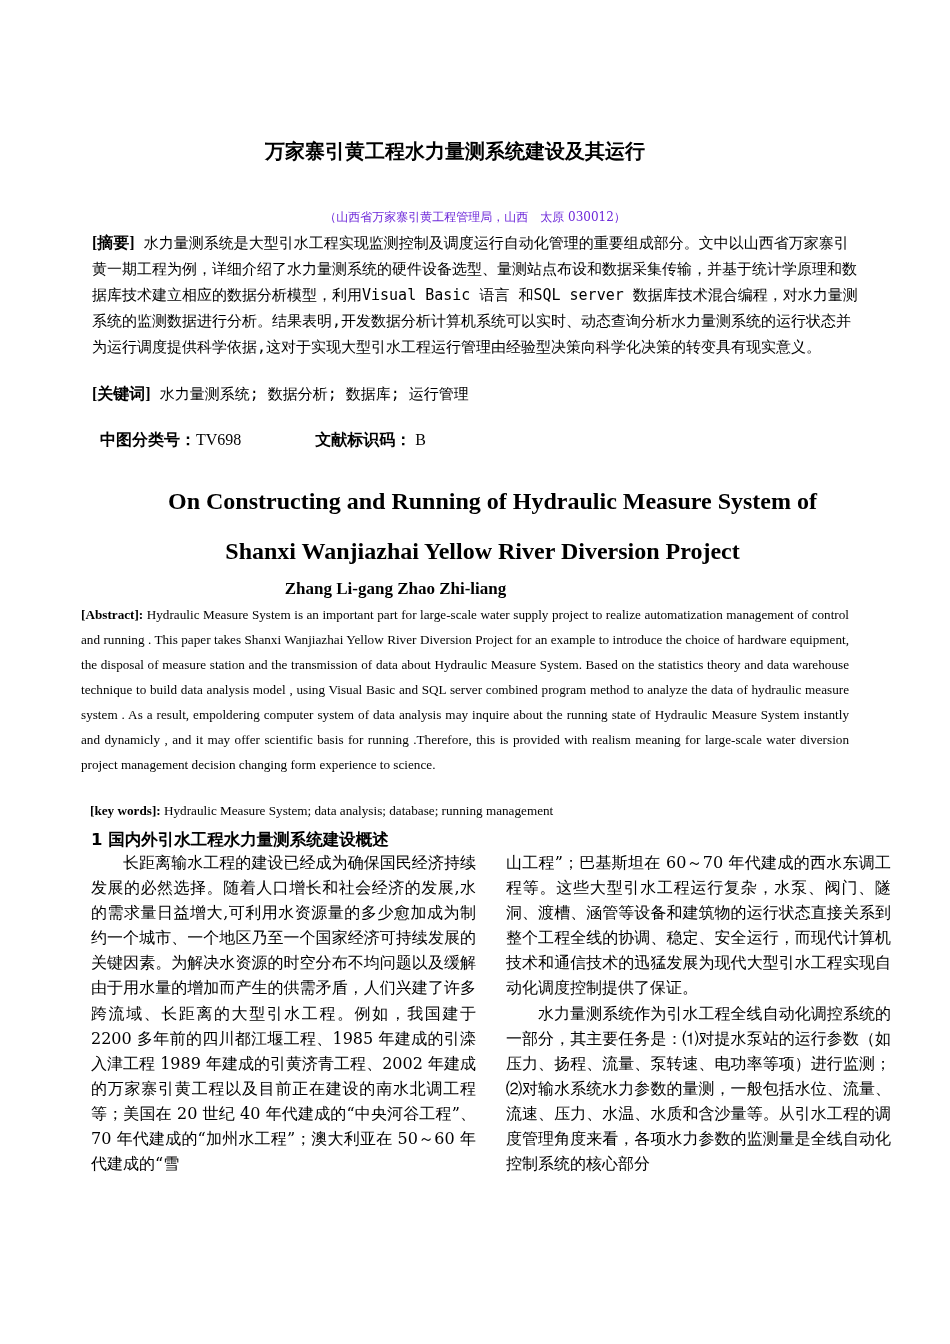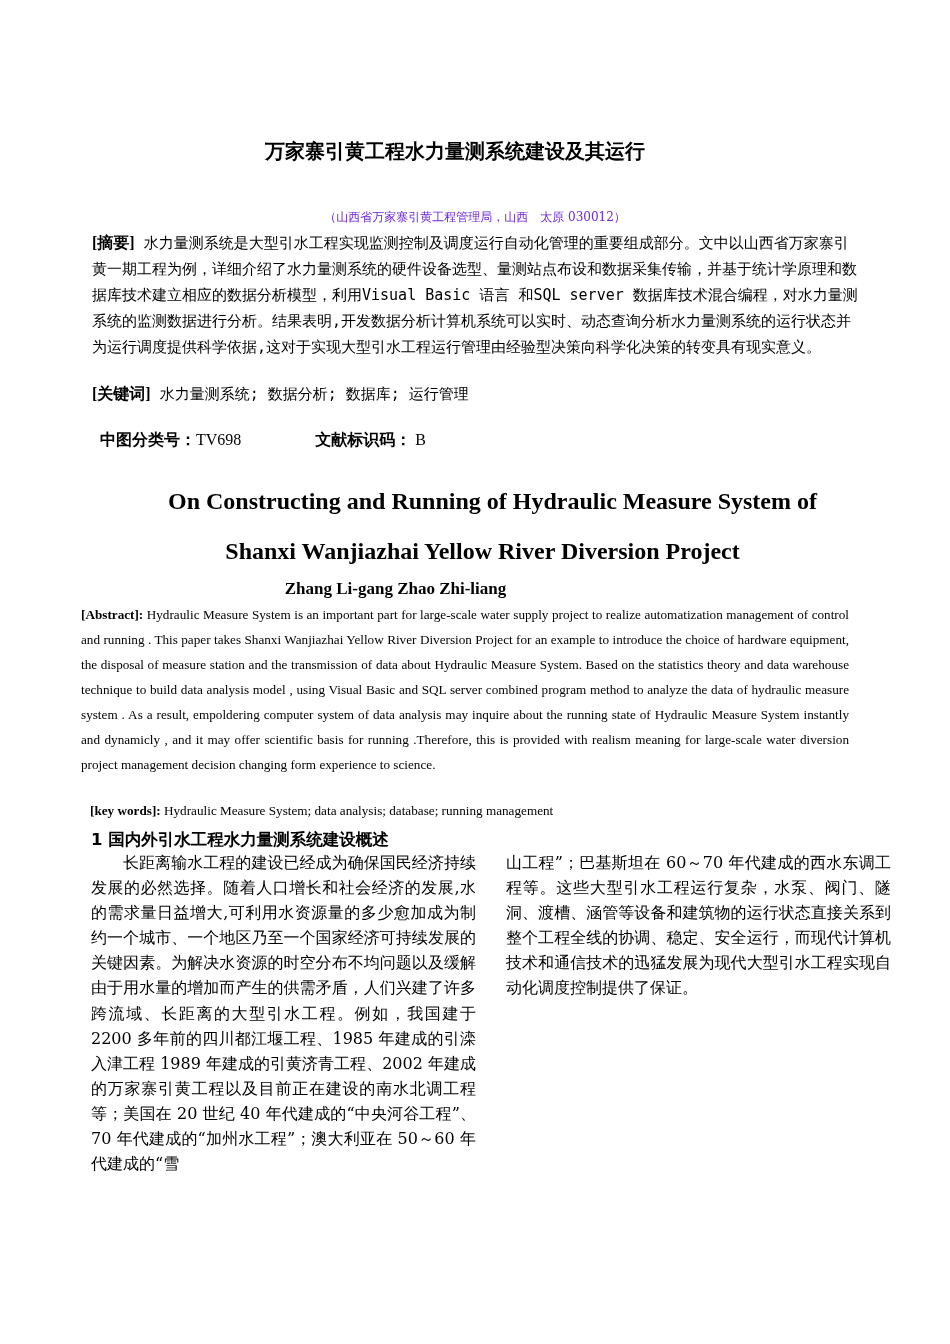--- a/index.html
+++ b/index.html
@@ -75,15 +75,16 @@
   </div>
 
   <div class="sec-heading">1 国内外引水工程水力量测系统建设概述</div>
 
   <div class="col left">
     <p class="indent">长距离输水工程的建设已经成为确保国民经济持续发展的必然选择。随着人口增长和社会经济的发展,水的需求量日益增大,可利用水资源量的多少愈加成为制约一个城市、一个地区乃至一个国家经济可持续发展的关键因素。为解决水资源的时空分布不均问题以及缓解由于用水量的增加而产生的供需矛盾，人们兴建了许多跨流域、长距离的大型引水工程。例如，我国建于 2200 多年前的四川都江堰工程、1985 年建成的引滦入津工程 1989 年建成的引黄济青工程、2002 年建成的万家寨引黄工程以及目前正在建设的南水北调工程等；美国在 20 世纪 40 年代建成的“中央河谷工程”、70 年代建成的“加州水工程”；澳大利亚在 50～60 年代建成的“雪</p>
   </div>
 
   <div class="col right">
     <p>山工程”；巴基斯坦在 60～70 年代建成的西水东调工程等。这些大型引水工程运行复杂，水泵、阀门、隧洞、渡槽、涵管等设备和建筑物的运行状态直接关系到整个工程全线的协调、稳定、安全运行，而现代计算机技术和通信技术的迅猛发展为现代大型引水工程实现自动化调度控制提供了保证。</p>
+    <p class="indent">水力量测系统作为引水工程全线自动化调控系统的一部分，其主要任务是：⑴对提水泵站的运行参数（如压力、扬程、流量、泵转速、电功率等项）进行监测；⑵对输水系统水力参数的量测，一般包括水位、流量、流速、压力、水温、水质和含沙量等。从引水工程的调度管理角度来看，各项水力参数的监测量是全线自动化控制系统的核心部分</p>
   </div>
 
 </div>
 
 </body></html>

